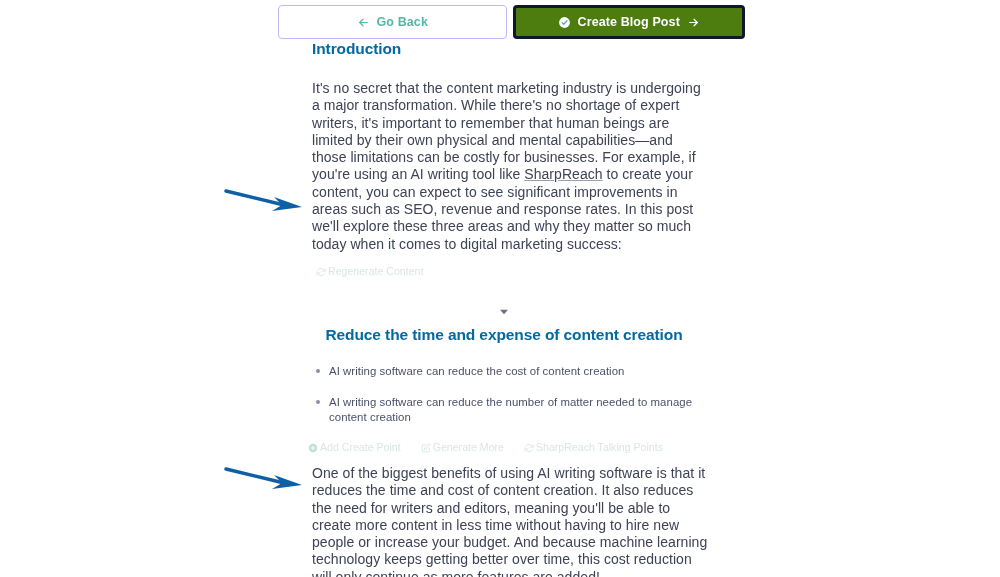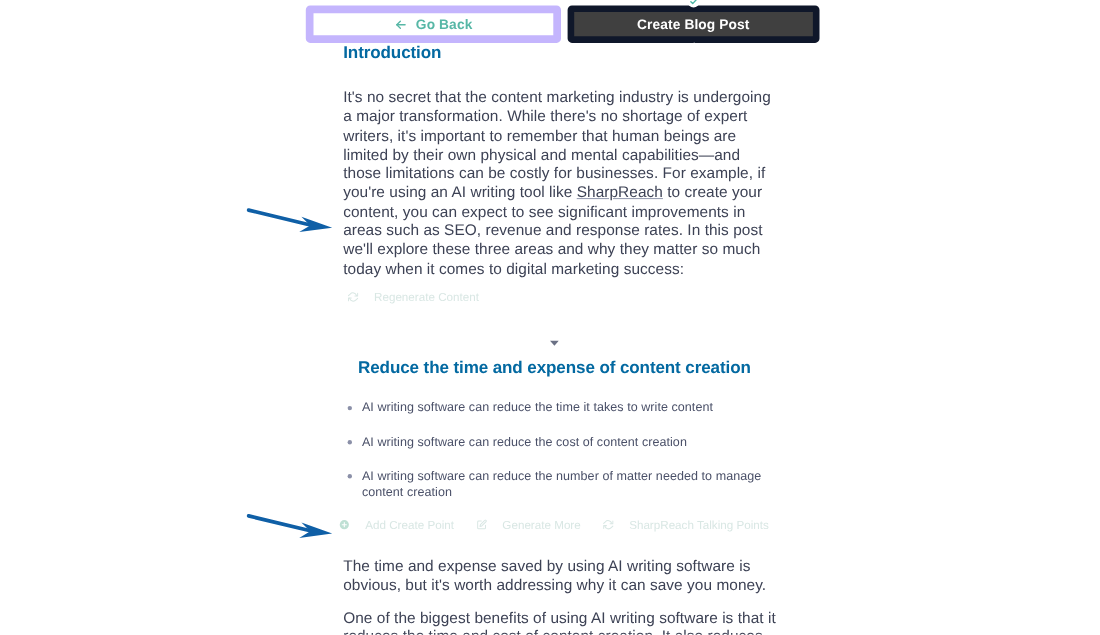--- a/index.html
+++ b/index.html
@@ -36,28 +36,27 @@
     gap: 7px;
     font-size: 12.5px;
     font-weight: 600;
     letter-spacing: .1px;
     cursor: pointer;
     box-sizing: border-box;
     user-select: none;
   }
   .btn-secondary {
     background: #ffffff;
-    border: 7px solid #c4b5fd;
+    border: 1px solid #c4b5fd;
     color: #57b7a6;
   }
   .btn-primary {
-    background: #404040;
-    border: 6px solid #0f172a;
+    background: #4d7c0f;
+    border: 3px solid #0f172a;
     color: #ffffff;
-    flex-direction: column;
   }
   .btn .ico {
     display: inline-flex;
     align-items: center;
     justify-content: center;
     line-height: 1;
   }
 
   
   .content {
@@ -88,22 +87,22 @@
   }
 
   
   .ghost-row {
     display: flex;
     align-items: center;
     gap: 20px;
   }
   .ghost-link {
     display: inline-flex;
-    align-items: flex-start;
-    gap: 14px;
+    align-items: flex-end;
+    gap: 2px;
     font-size: 10.6px;
     color: #d9e7e4;
     cursor: pointer;
     white-space: nowrap;
     user-select: none;
   }
   .ghost-link .ico { display: inline-flex; line-height: 1; }
   .ghost-link.green-ico .ico { color: #bfe0d4; }
 
   
@@ -213,21 +212,20 @@
   <div class="sec-head" style="margin-top:30px; margin-left:-14px;">
     <span class="caret">
       <svg width="8" height="6" viewBox="0 0 10 7">
           <path d="M0 0.6 L5 6.4 L10 0.6 Z" fill="#6b7185"></path>
         </svg>
     </span>
     <h2 class="section-title">Reduce the time and expense of content creation</h2>
   </div>
 
   <ul class="talking-points" style="margin-top:20px;">
-    <li>AI writing software can reduce the time it takes to write content</li>
     <li>AI writing software can reduce the cost of content creation</li>
     <li>AI writing software can reduce the number of matter needed to manage content creation</li>
   </ul>
 
   <div class="ghost-row" style="margin-top:16px; margin-left:-4px;">
 
     <span class="ghost-link green-ico">
       <span class="ico">
         <svg width="10" height="10" viewBox="0 0 24 24">
           <circle cx="12" cy="12" r="10" fill="#bfe0d4"></circle>
@@ -254,21 +252,20 @@
           <polyline points="22 4 22 10 16 10"></polyline>
             <polyline points="2 20 2 14 8 14"></polyline>
           <path d="M19.4 9A8.1 8.1 0 0 0 5.6 5.6L2 9"></path>
             <path d="M4.6 15a8.1 8.1 0 0 0 13.8 3.4L22 15"></path>
         </svg>
       </span>
       <span>SharpReach Talking Points</span>
     </span>
   </div>
 
-  <p class="body-text" style="margin-top:22px;">The time and expense saved by using AI writing software is obvious, but it's worth addressing why it can save you money.</p>
 
   <p class="body-text" style="margin-top:12px;">One of the biggest benefits of using AI writing software is that it reduces the time and cost of content creation. It also reduces the need for writers and editors, meaning you'll be able to create more content in less time without having to hire new people or increase your budget. And because machine learning technology keeps getting better over time, this cost reduction will only continue as more features are added!</p>
 
 </div>
 
 <svg class="annot-arrow" style="left:224px; top:186px;" width="82" height="30" viewBox="0 0 82 30">
   <path d="M2 5 L60 19" stroke="#0f5fa6" stroke-width="3.4" stroke-linecap="round"></path>
   <path d="M78 21 L50 11 L58 19 L48 25 Z" fill="#0f5fa6"></path>
 </svg>
 

